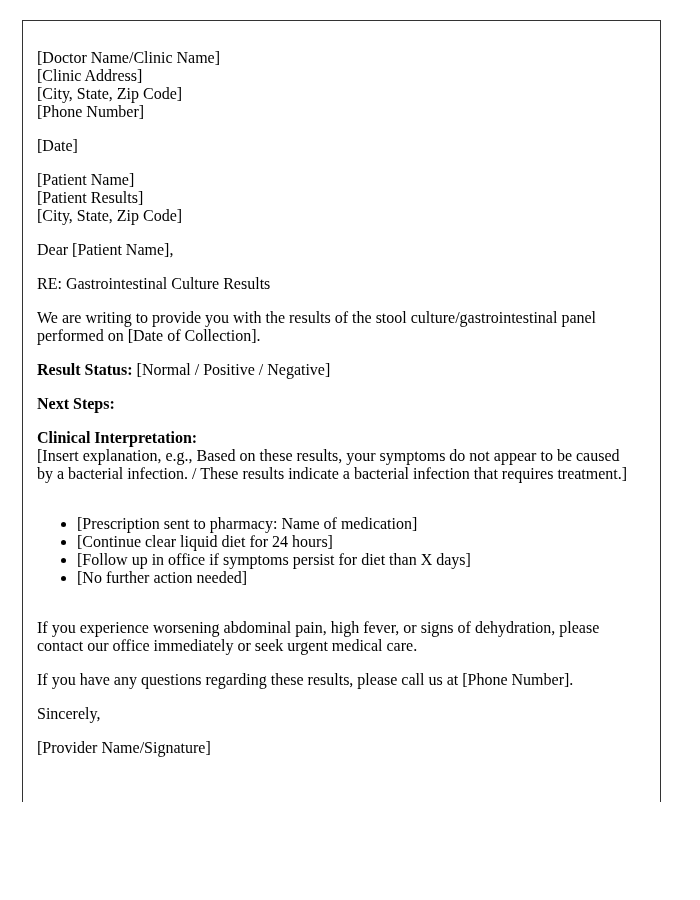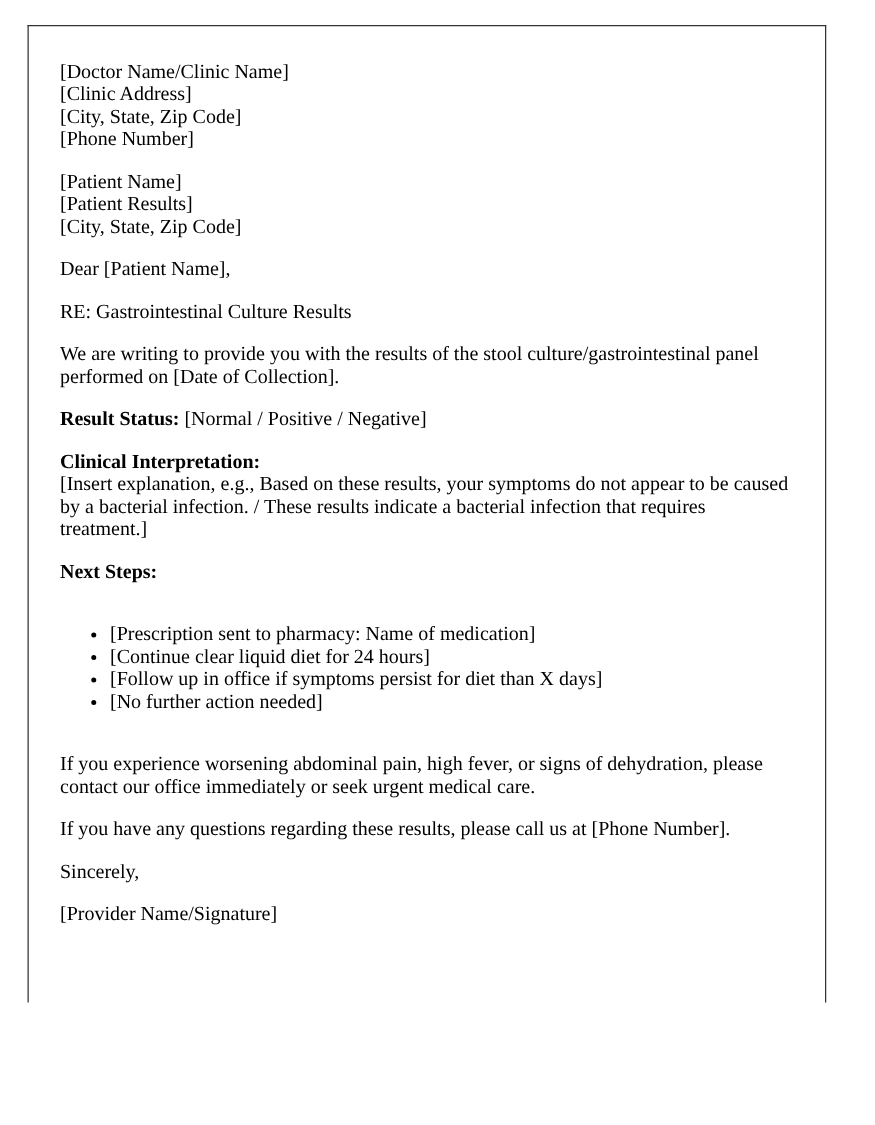--- a/index.html
+++ b/index.html
@@ -19,21 +19,21 @@
   .letter-frame {
     position: absolute;
     left: 22px;
     top: 20px;
     width: 639px;
     height: 782px;
     box-sizing: border-box;
     border: 1px solid #333333;
     border-bottom: none;
     overflow: hidden;
-    padding: 12px 26px 0 25px;
+    padding: 12px 26px 0 14px;
     background: #ffffff;
   }
   .letter-frame p {
     margin: 16px 0;
     line-height: 18px;
   }
   .letter-frame ul {
     margin: 32px 0;
     padding-left: 40px;
   }
@@ -47,42 +47,43 @@
 
 <div class="letter-frame">
 
   <p>
     <span>[Doctor Name/Clinic Name]</span><br>
     <span>[Clinic Address]</span><br>
     <span>[City, State, Zip Code]</span><br>
     <span>[Phone Number]</span>
   </p>
 
+  <p>[Date]</p>
 
   <p>
     <span>[Patient Name]</span><br>
     <span>[Patient Results]</span><br>
     <span>[City, State, Zip Code]</span>
   </p>
 
   <p>Dear [Patient Name],</p>
 
   <p>RE: Gastrointestinal Culture Results</p>
 
   <p>We are writing to provide you with the results of the stool culture/gastrointestinal panel performed on [Date of Collection].</p>
 
   <p><strong>Result Status:</strong><span> [Normal / Positive / Negative]</span></p>
 
 
+  <p><strong>Next Steps:</strong></p>
+
   <p>
     <strong>Clinical Interpretation:</strong><br>
     <span>[Insert explanation, e.g., Based on these results, your symptoms do not appear to be caused by a bacterial infection. / These results indicate a bacterial infection that requires treatment.]</span>
   </p>
-
-  <p><strong>Next Steps:</strong></p>
 
   <ul>
     <li>[Prescription sent to pharmacy: Name of medication]</li>
     <li>[Continue clear liquid diet for 24 hours]</li>
     <li>[Follow up in office if symptoms persist for diet than X days]</li>
     <li>[No further action needed]</li>
   </ul>
 
   <p>If you experience worsening abdominal pain, high fever, or signs of dehydration, please contact our office immediately or seek urgent medical care.</p>
 

